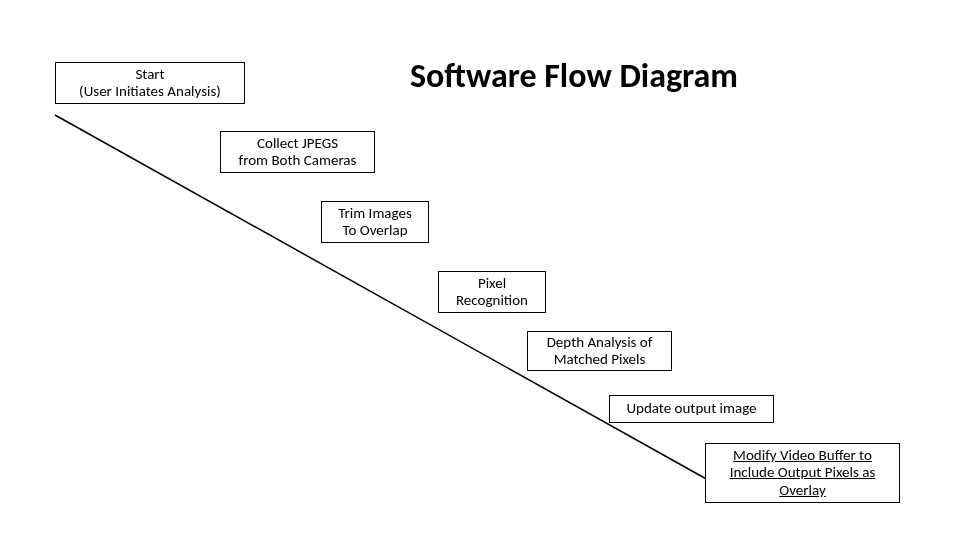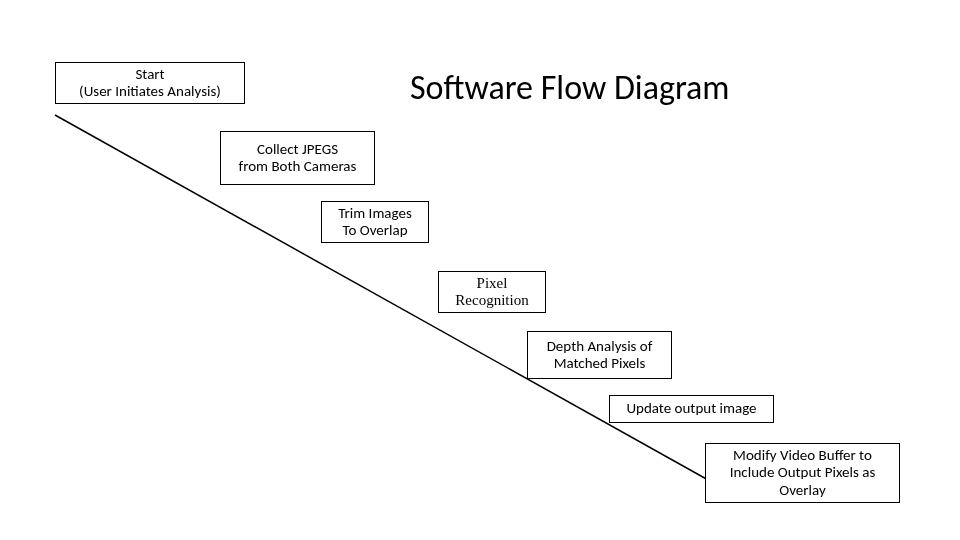--- a/index.html
+++ b/index.html
@@ -13,23 +13,22 @@
     overflow: hidden;
   }
   .stage {
     position: relative;
     width: 960px;
     height: 540px;
   }
   .title {
     position: absolute;
     font-size: 34px;
-    font-weight: 400;
+    font-weight: 700;
     white-space: nowrap;
-    margin-top: 12px;
   }
   .box {
     position: absolute;
     border: 1px solid #000;
     background: #fff;
     text-align: center;
     display: flex;
     align-items: center;
     justify-content: center;
     flex-direction: column;
@@ -61,43 +60,43 @@
     <line x1="55" y1="115" x2="735" y2="495" stroke="#000" stroke-width="1.5" marker-end="url(#ah)"></line>
   </svg>
 
   <div class="title" style="left:410px; top:55px;">Software Flow Diagram</div>
 
   <div class="box" style="left:55px;  top:62px;  width:190px; height:42px;">
     <div>Start</div>
     <div>(User Initiates Analysis)</div>
   </div>
 
-  <div class="box" style="left:220px; top:131px; width:155px; height:54px;">
+  <div class="box" style="left:220px; top:131px; width:155px; height:42px;">
     <div>Collect JPEGS</div>
     <div>from Both Cameras</div>
   </div>
 
   <div class="box" style="left:321px; top:201px; width:108px; height:42px;">
     <div>Trim Images</div>
     <div>To Overlap</div>
   </div>
 
-  <div class="box" style="left:438px; top:271px; width:108px; height:42px;font-family:Liberation Serif, serif;">
+  <div class="box" style="left:438px; top:271px; width:108px; height:42px;">
     <div>Pixel</div>
     <div>Recognition</div>
   </div>
 
-  <div class="box" style="left:527px; top:331px; width:145px; height:48px;">
+  <div class="box" style="left:527px; top:331px; width:145px; height:40px;">
     <div>Depth Analysis of</div>
     <div>Matched Pixels</div>
   </div>
 
   <div class="box" style="left:609px; top:395px; width:165px; height:28px;">
     <div>Update output image</div>
   </div>
 
-  <div class="box" style="left:705px; top:443px; width:195px; height:60px;">
+  <div class="box" style="left:705px; top:443px; width:195px; height:60px;text-decoration:underline;">
     <div>Modify Video Buffer to</div>
     <div>Include Output Pixels as</div>
     <div>Overlay</div>
   </div>
 
 </div>
 
 </body></html>

